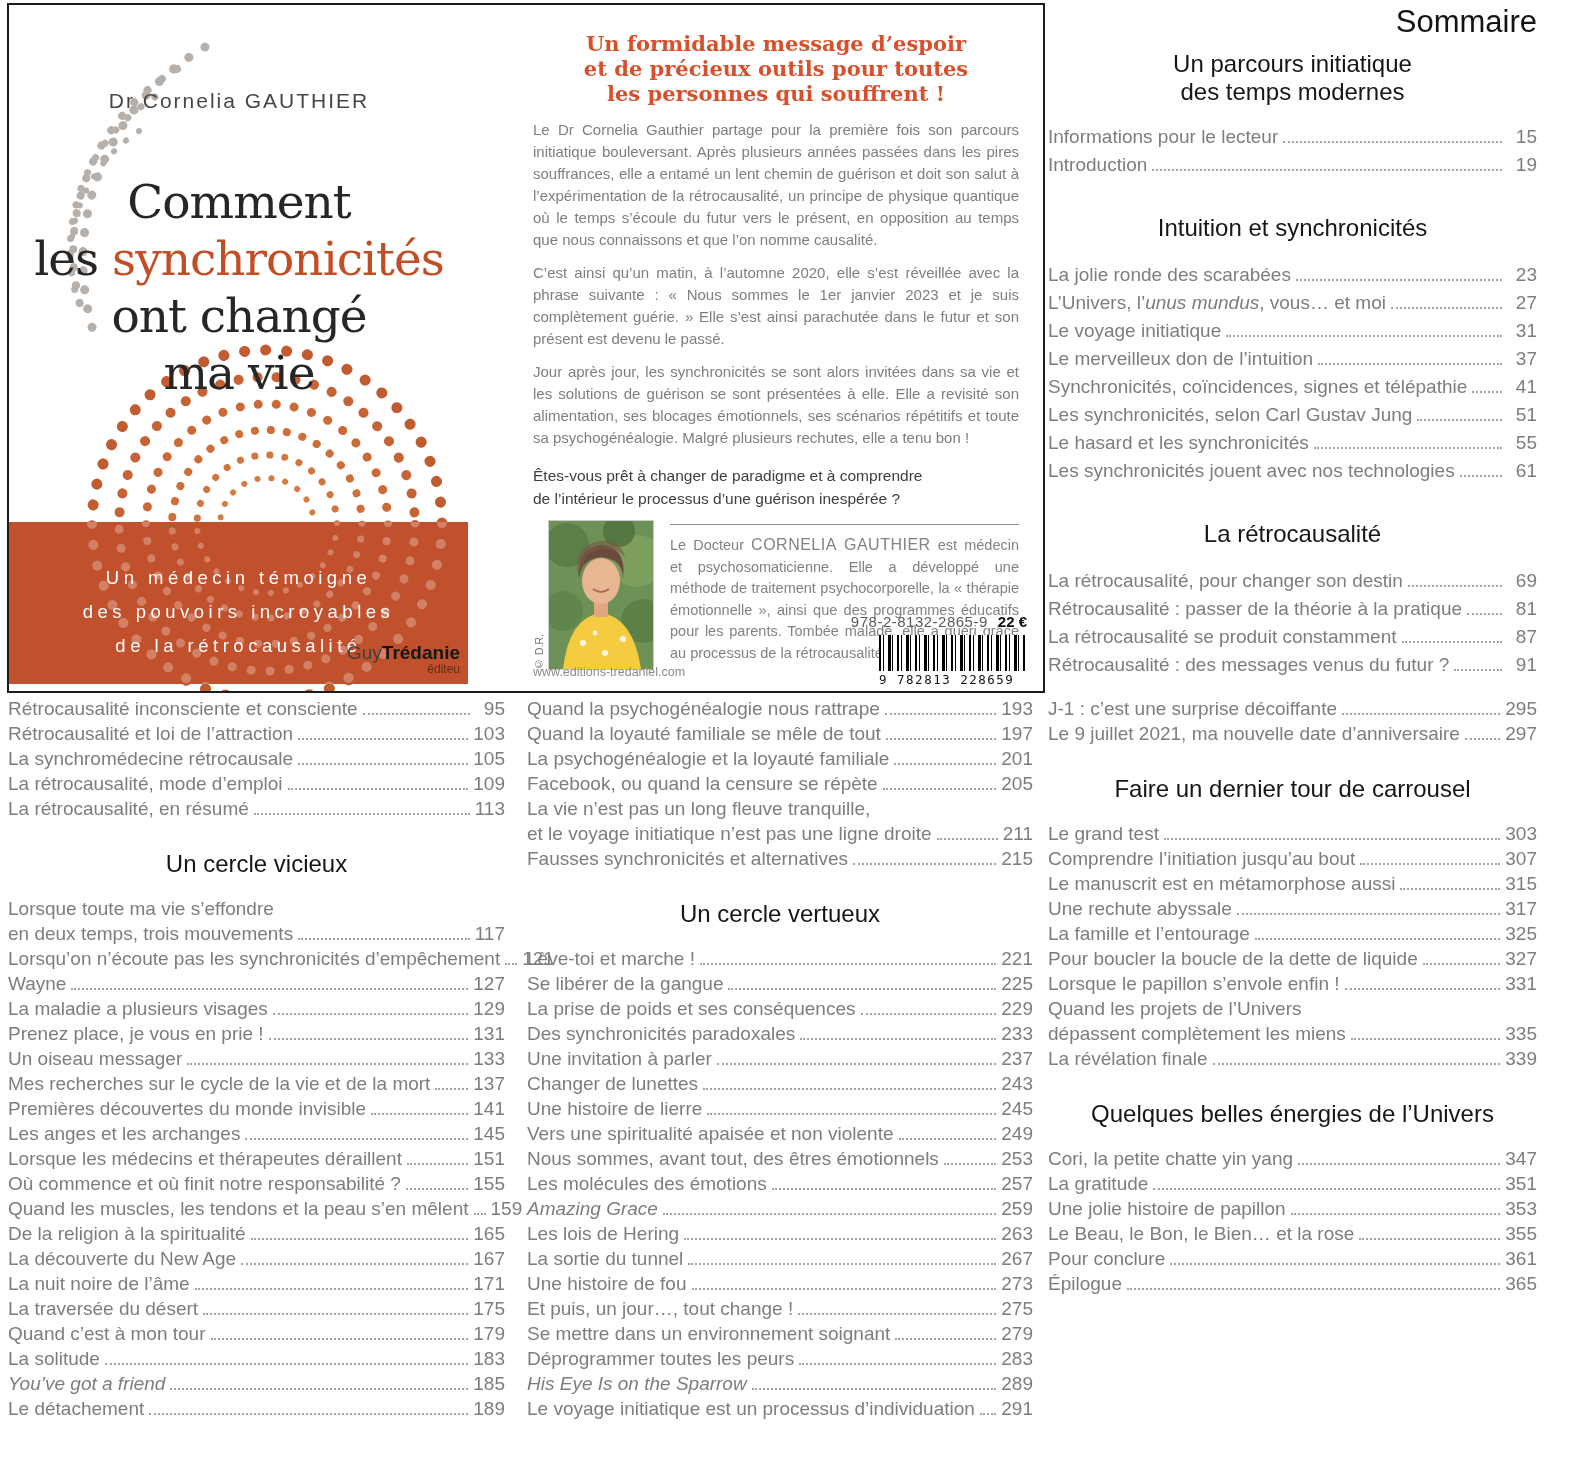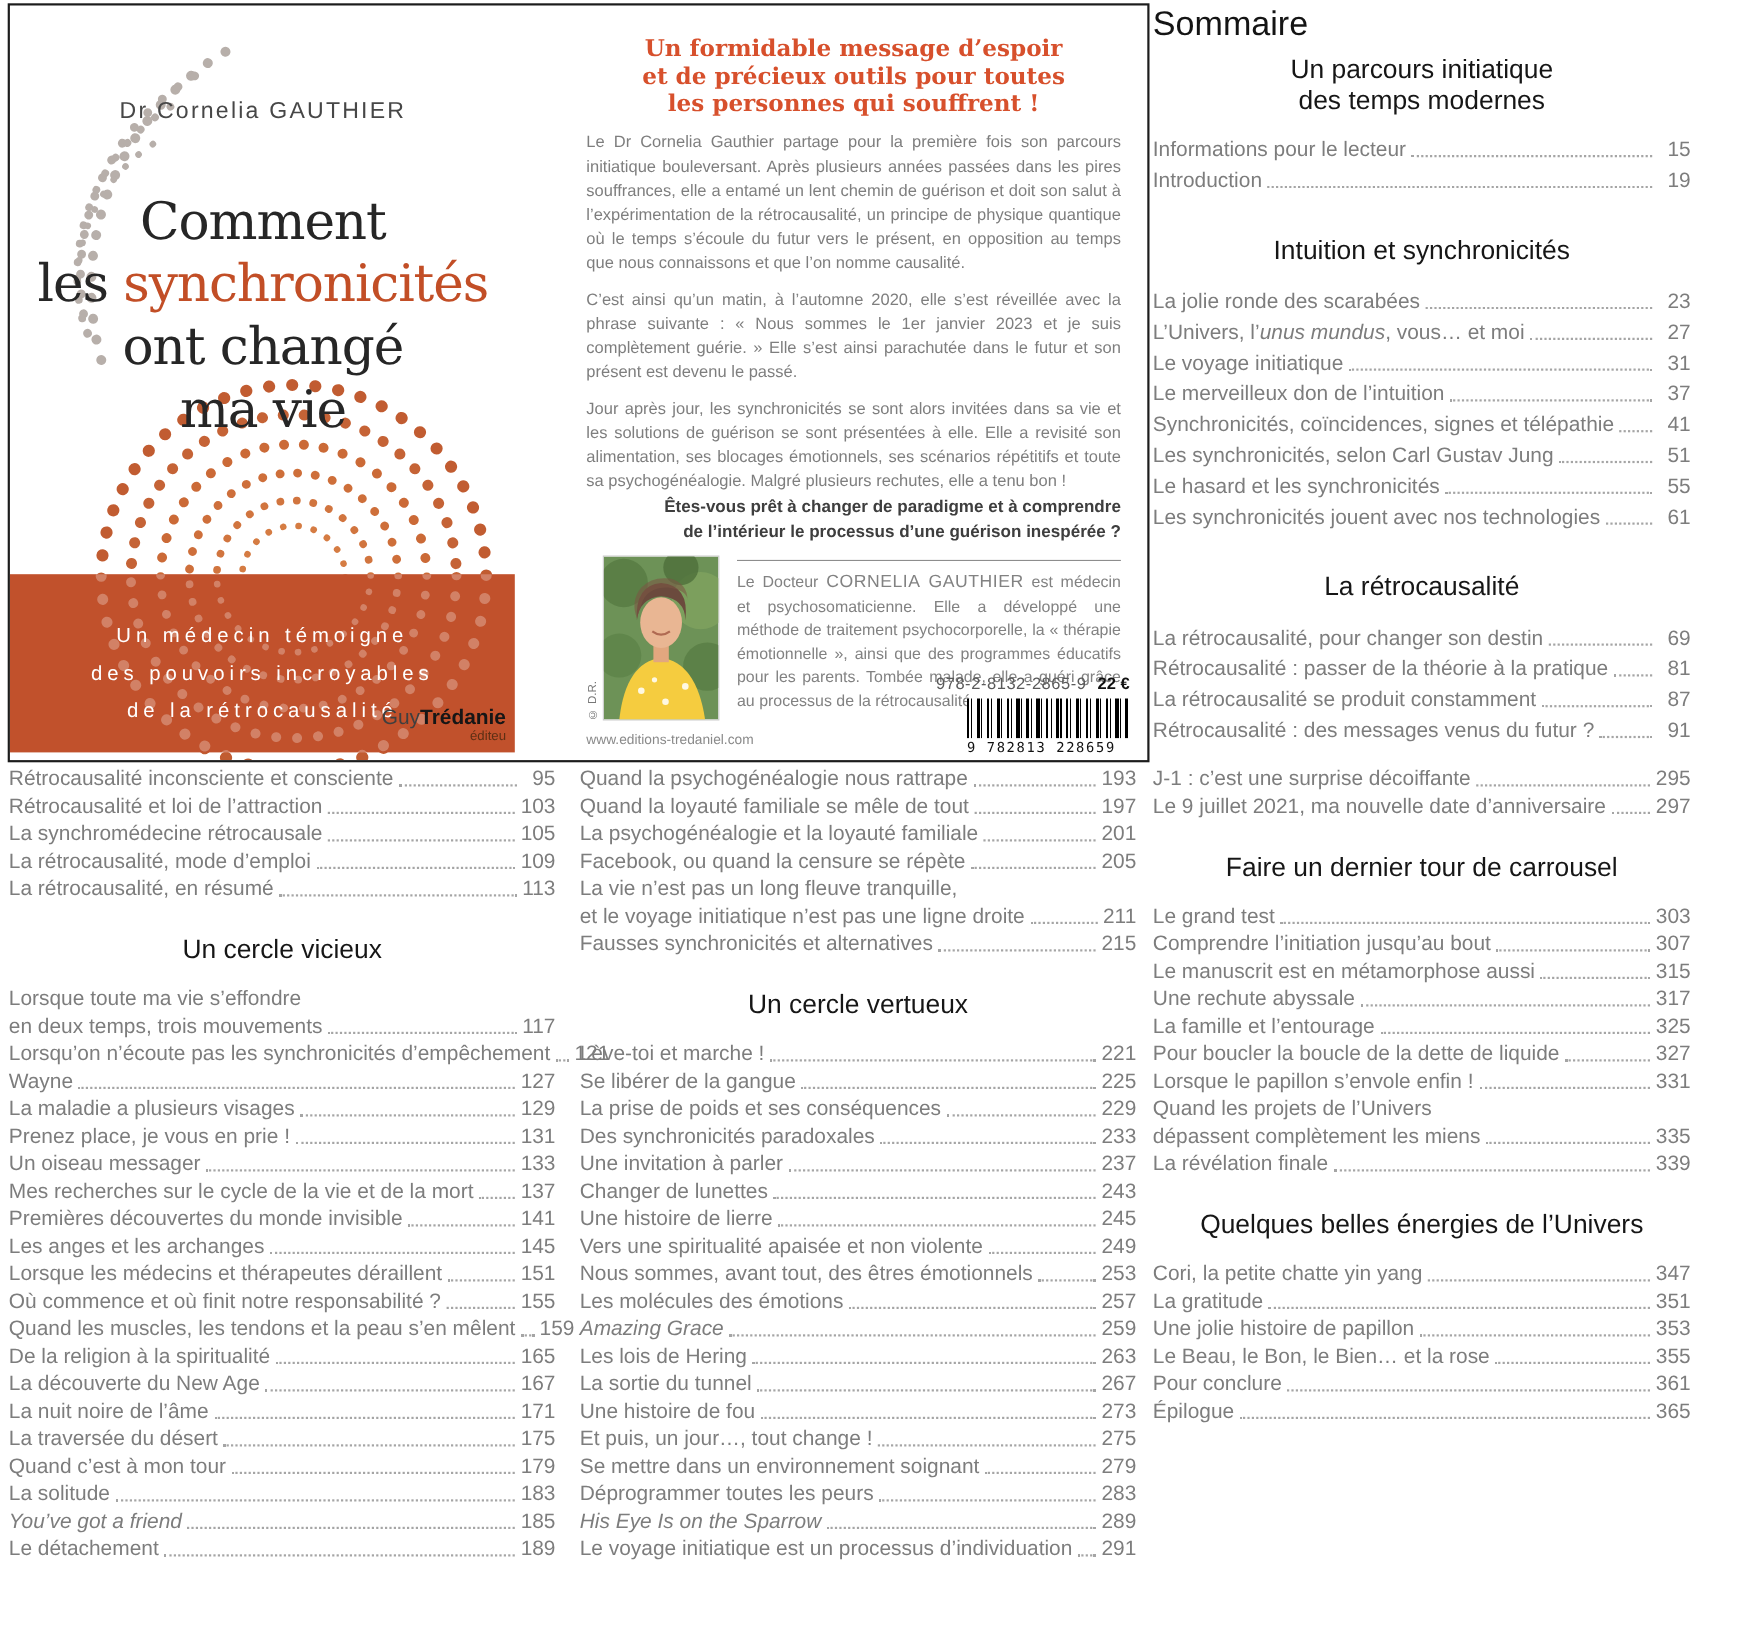--- a/index.html
+++ b/index.html
@@ -29,22 +29,22 @@
   .pub-sub{color:#5d2f14;font-size:12px;}
 
   
   .back-cover{position:relative;flex:1;height:100%;box-sizing:border-box;
               padding:20px 16px 0 64px;overflow:hidden;}
   .bc-inner{width:486px;}
   .headline{font-family:"DejaVu Serif",serif;font-weight:bold;color:#d7502c;
             font-size:21px;line-height:25px;text-align:center;margin-top:6px;}
   .para{color:#7e7e7e;font-size:15px;line-height:22px;text-align:justify;margin:11px 0 0 0;}
   .para:first-of-type{margin-top:13px;}
-  .question{color:#3e3e3e;font-weight:bold;font-size:15.5px;line-height:23px;
-            text-align:right;margin-top:0;}
+  .question{color:#3e3e3e;font-weight:normal;font-size:15.5px;line-height:23px;
+            text-align:left;margin-top:15px;}
   .bio-row{display:flex;margin-top:10px;align-items:flex-start;}
   .credit{writing-mode:vertical-rl;transform:rotate(180deg);font-size:10.5px;color:#777;
           height:150px;display:flex;align-items:center;margin-right:3px;}
   .photo{width:106px;height:150px;flex:0 0 auto;border:1px solid #ccc;box-sizing:border-box;}
   .bio-col{flex:1;margin-left:16px;}
   .bio-rule{border-top:1px solid #8d8d8d;margin:4px 0 9px 0;}
   .bio-text{color:#828282;font-size:14.5px;line-height:21.5px;text-align:justify;margin:0;}
   .bio-name{font-size:16px;letter-spacing:0.5px;}
   .isbn-row{position:absolute;right:16px;bottom:60px;z-index:2;}
   .isbn{color:#5a5a5a;font-size:15px;letter-spacing:0.5px;}
@@ -52,21 +52,21 @@
   .website{position:absolute;left:64px;bottom:12px;color:#8a8a8a;font-size:12.5px;}
   .barcode{position:absolute;right:16px;bottom:4px;width:148px;background:#fff;}
   .bars{height:36px;background:repeating-linear-gradient(90deg,
         #000 0 2px,#fff 2px 4px,#000 4px 5px,#fff 5px 9px,
         #000 9px 12px,#fff 12px 13px,#000 13px 14px,#fff 14px 18px);}
   .bc-num{font-size:12.5px;color:#111;letter-spacing:1.5px;margin-top:1px;
           font-family:"DejaVu Sans Mono",monospace;}
 
   
   .sommaire-panel{position:absolute;left:1048px;top:2px;width:489px;}
-  .sommaire-title{font-size:31px;color:#141414;text-align:left;margin:2px 0 0 0;font-weight:normal;}
+  .sommaire-title{font-size:31px;color:#141414;text-align:right;margin:2px 0 0 0;font-weight:normal;}
   .toc-h{font-size:24px;color:#161616;text-align:center;}
   .toc-panel .toc-h{margin:38px 0 22px 0;}
   .toc-panel .toc-h.tight{margin:10px 0 20px 0;}
   .toc-bottom .toc-h{margin:30px 0 20px 0;}
   .toc-row{display:flex;align-items:flex-end;color:#7d7d7d;font-size:19px;}
   .toc-panel .toc-row{margin-bottom:6px;}
   .toc-bottom .toc-row{margin-bottom:3px;}
   .toc-row .lbl{white-space:nowrap;}
   .toc-row.it .lbl{font-style:italic;}
   .lbl .it{font-style:italic;}

